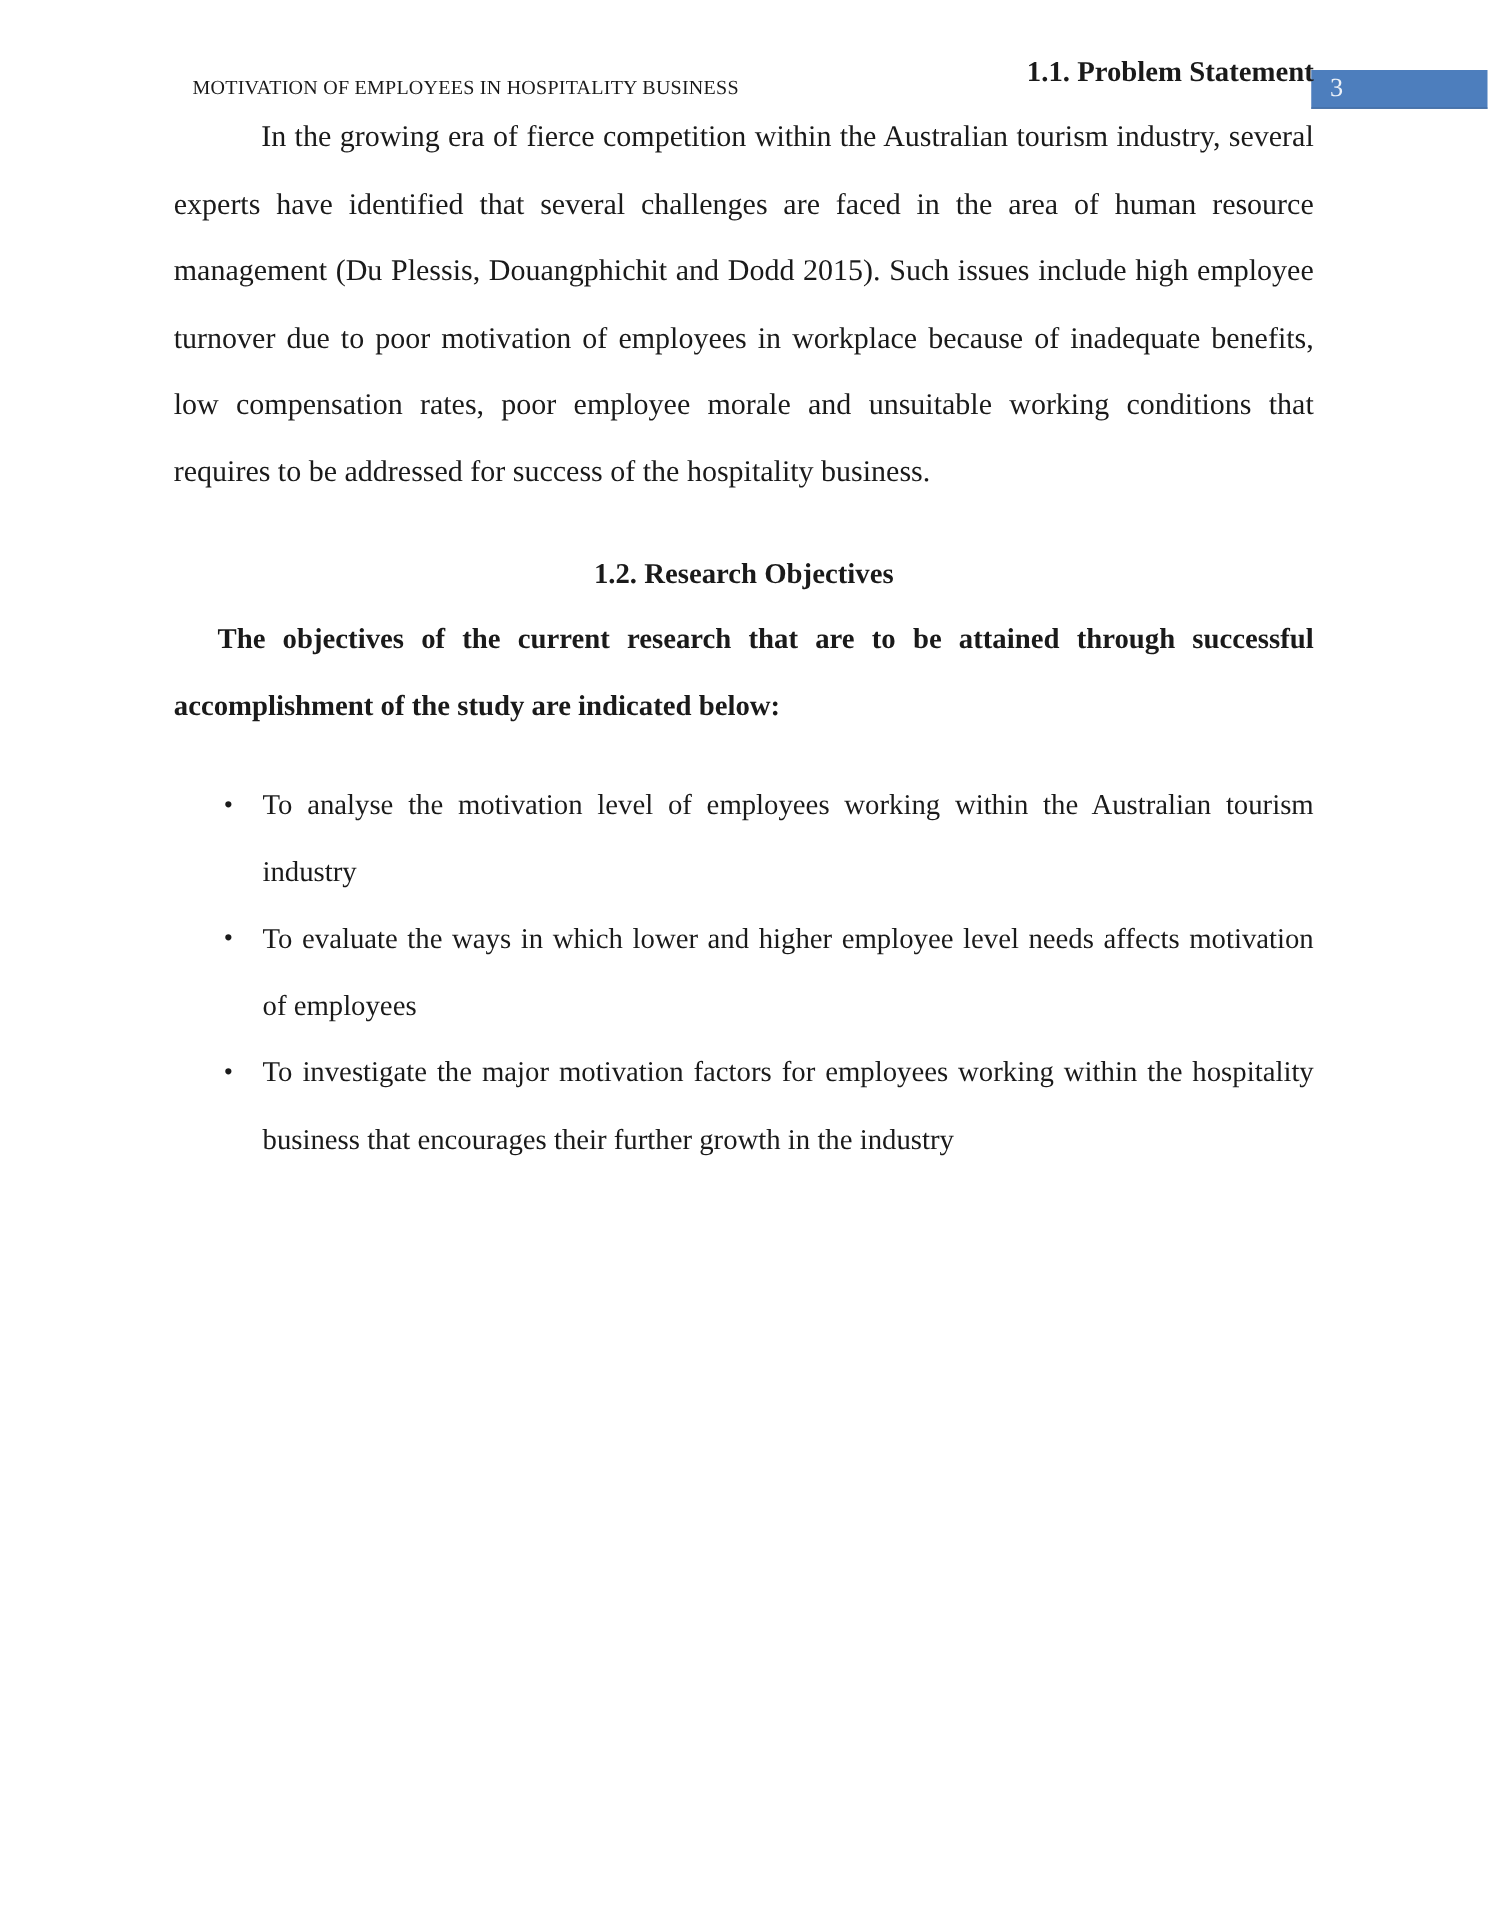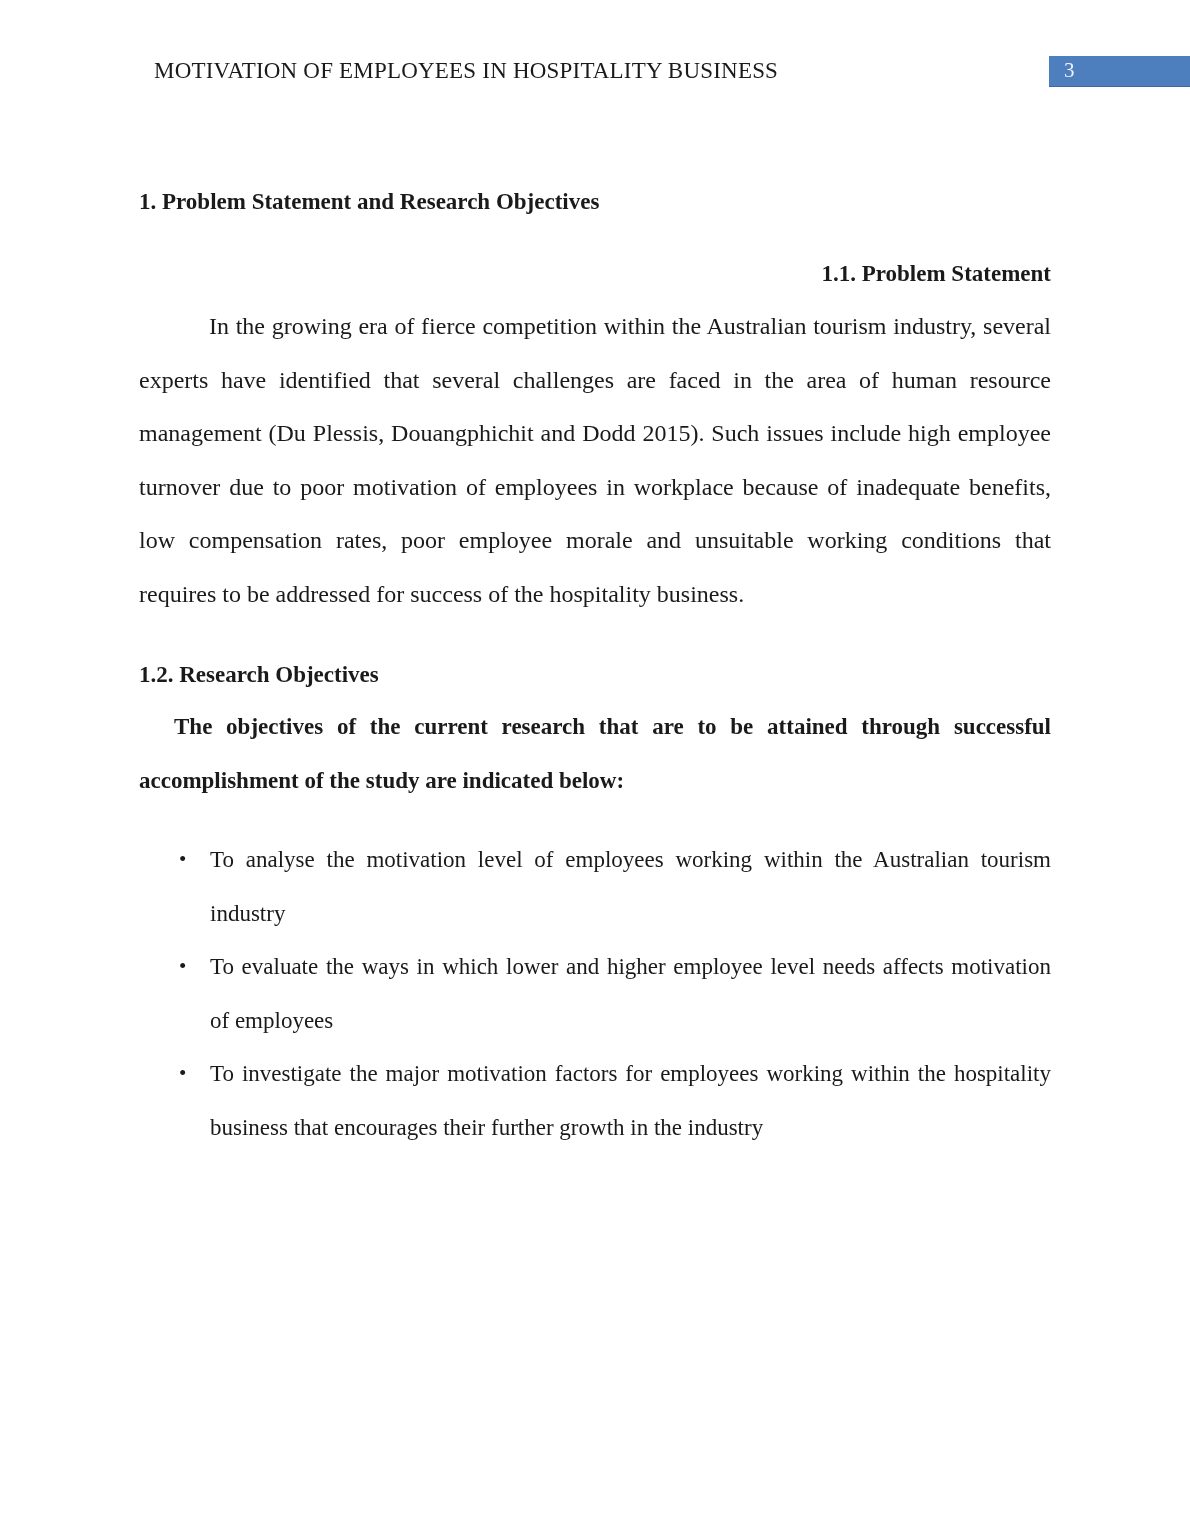--- a/index.html
+++ b/index.html
@@ -25,21 +25,21 @@
     position: absolute;
     top: 56px;
     left: 139px;
     right: 0;
     height: 30px;
   }
   .running-head {
     position: absolute;
     left: 15px;
     top: 0;
-    font-size: 23px;
+    font-size: 16px;
     line-height: 30px;
     letter-spacing: 0.2px;
     white-space: nowrap;
   }
   .page-num-box {
     position: absolute;
     right: 0;
     top: 0;
     width: 141px;
     height: 30px;
@@ -79,20 +79,21 @@
     font-size: 24px;
     line-height: 53.5px;
     text-align: justify;
     text-indent: 70px;
   }
   .h-sub2 {
     margin: 40px 0 0 0;
     font-size: 23px;
     font-weight: bold;
     line-height: 28px;
+    text-align: center;
   }
   .para2 {
     margin: 11px 0 0 0;
     font-size: 23px;
     line-height: 53.5px;
     text-align: justify;
     text-indent: 35px;
     font-weight: bold;
   }
   ul.bullets {
@@ -121,21 +122,20 @@
 
   <div class="header">
     <div class="running-head">MOTIVATION OF EMPLOYEES IN HOSPITALITY BUSINESS</div>
     <div class="page-num-box">
       <span class="page-num">3</span>
     </div>
   </div>
 
   <div class="content">
 
-    <div class="h-main">1. Problem Statement and Research Objectives</div>
 
     <div class="h-sub1">1.1. Problem Statement</div>
 
     <p class="para1">In the growing era of fierce competition within the Australian tourism industry, several experts have identified that several challenges are faced in the area of human resource management (Du Plessis, Douangphichit and Dodd 2015). Such issues include high employee turnover due to poor motivation of employees in workplace because of inadequate benefits, low compensation rates, poor employee morale and unsuitable working conditions that requires to be addressed for success of the hospitality business.</p>
 
     <div class="h-sub2">1.2. Research Objectives</div>
 
     <p class="para2">The objectives of the current research that are to be attained through successful accomplishment of the study are indicated below:</p>
 
     <ul class="bullets">

